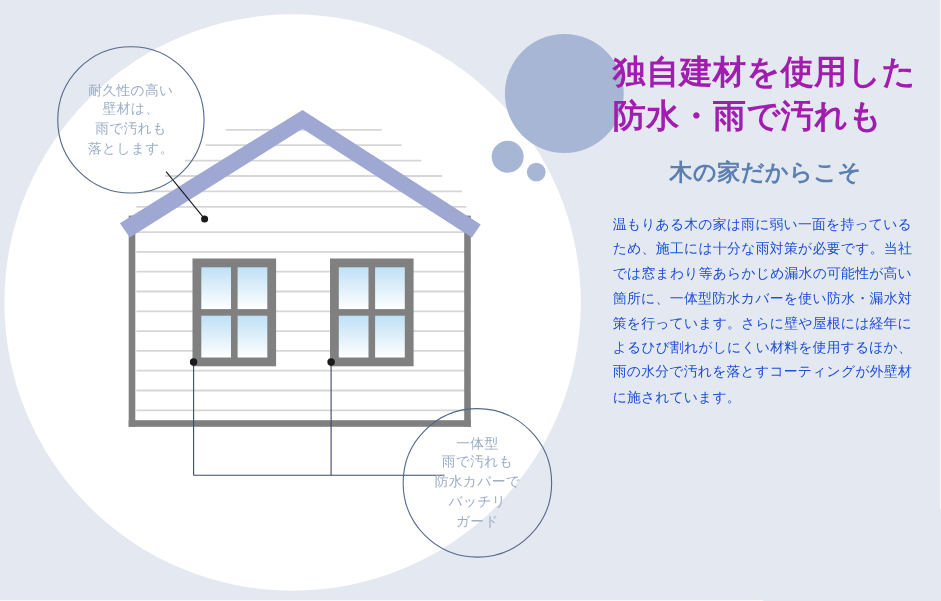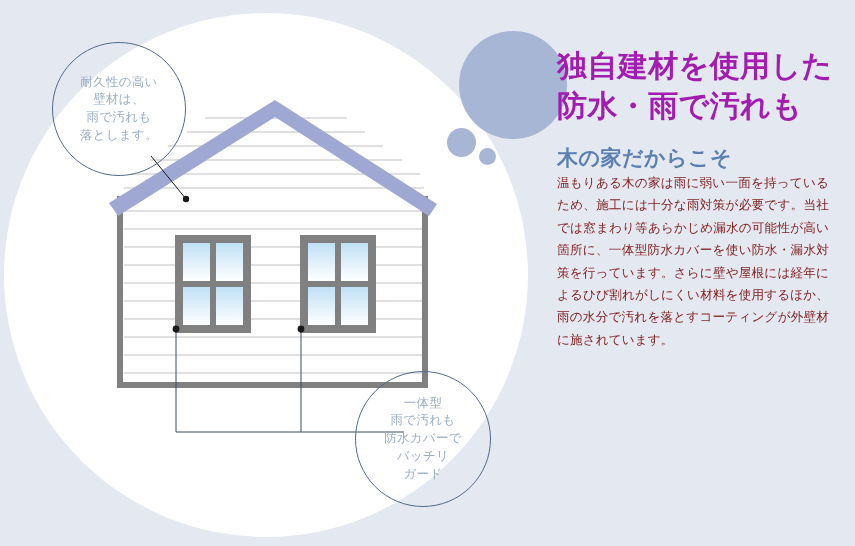--- a/index.html
+++ b/index.html
@@ -45,21 +45,21 @@
     flex-direction: column;
     align-items: center;
     justify-content: center;
     text-align: center;
     font-size: 12.5px;
     line-height: 1.42;
     letter-spacing: 0.3px;
     background: transparent;
   }
   .callout.left   { left: 52px;  top: 42px;  width: 134px; height: 134px; }
-  .callout.bottom { left: 355px; top: 371px; width: 136px; height: 136px; }
+  .callout.bottom { left: 366px; top: 371px; width: 136px; height: 136px; }
   .callout span { display: block; white-space: nowrap; }
 
   
   #content {
     position: absolute;
     left: 557px; top: 0;
     width: 298px; height: 546px;
     padding: 46px 20px 0 0;
   }
   .headline {
@@ -71,25 +71,26 @@
   }
   .headline span { display: block; white-space: nowrap; }
   .subhead {
     color: #5a7fb0;
     font-size: 21px;
     font-weight: bold;
     line-height: 1.34;
     letter-spacing: 0.5px;
     margin-top: 18px;
   }
-  .subhead span { display: block; white-space: nowrap; }
+  .subhead span { display: block; white-space: nowrap; text-align: center; }
   .bodycopy {
-    color: #7f1d1d;
+    color: #1d4ed8;
     font-size: 12.6px;
     line-height: 1.78;
+    margin-top: 21px;
     letter-spacing: 0.1px;
     text-align: justify;
     width: 272px;
   }
 </style>
 </head>
 <body>
 
 <div id="stage">
 

